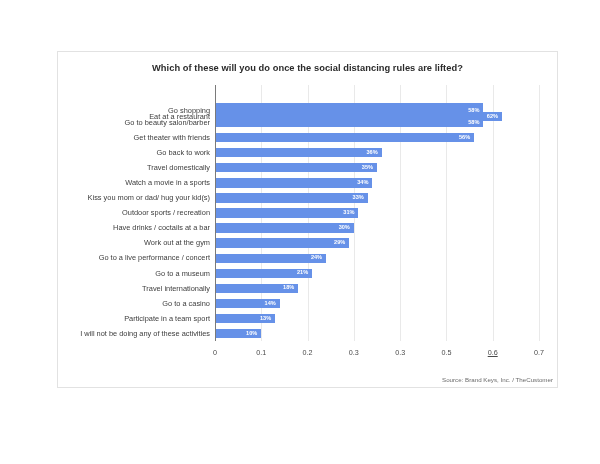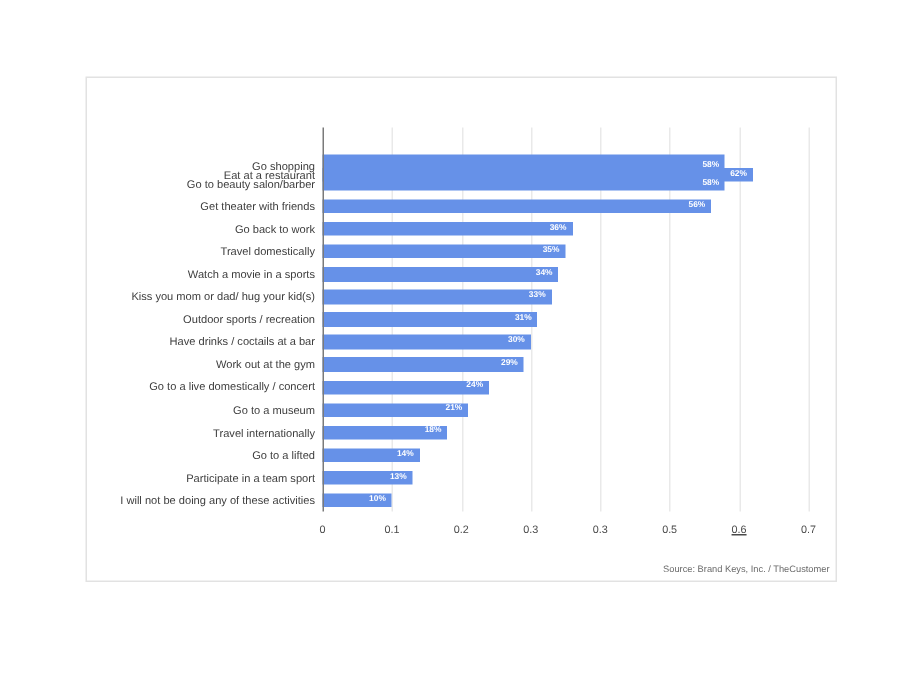--- a/index.html
+++ b/index.html
@@ -127,20 +127,21 @@
     box-sizing: border-box;
     font-size: 6.2px;
     color: #6a6a6a;
   }
 </style>
 </head>
 <body>
 
 <div id="chart-frame">
 
+  <div id="chart-title">Which of these will you do once the social distancing rules are lifted?</div>
 
   <div id="plot-area">
     <div id="axis-line"></div>
     <div id="grid-lines">
         <div class="grid-line" style="left: 46.2857px;"></div>
         <div class="grid-line" style="left: 92.5714px;"></div>
         <div class="grid-line" style="left: 138.857px;"></div>
         <div class="grid-line" style="left: 185.143px;"></div>
         <div class="grid-line" style="left: 231.429px;"></div>
         <div class="grid-line" style="left: 277.714px;"></div>
@@ -207,39 +208,39 @@
             <span class="bar-value" style="color: rgb(255, 255, 255);">30%</span>
           </div>
         </div>
         <div class="bar-row" style="top: 153.449px; height: 9.33647px;">
           <div class="cat-label">Work out at the gym</div>
           <div class="bar" style="width: 134.229px; background: rgb(102, 145, 232);">
             <span class="bar-value" style="color: rgb(255, 255, 255);">29%</span>
           </div>
         </div>
         <div class="bar-row" style="top: 168.508px; height: 9.33647px;">
-          <div class="cat-label">Go to a live domestically / concert</div>
+          <div class="cat-label">Go to a live performance / concert</div>
           <div class="bar" style="width: 111.086px; background: rgb(102, 145, 232);">
             <span class="bar-value" style="color: rgb(255, 255, 255);">24%</span>
           </div>
         </div>
         <div class="bar-row" style="top: 183.567px; height: 9.33647px;">
           <div class="cat-label">Go to a museum</div>
           <div class="bar" style="width: 97.2px; background: rgb(102, 145, 232);">
             <span class="bar-value" style="color: rgb(255, 255, 255);">21%</span>
           </div>
         </div>
         <div class="bar-row" style="top: 198.626px; height: 9.33647px;">
           <div class="cat-label">Travel internationally</div>
           <div class="bar" style="width: 83.3143px; background: rgb(102, 145, 232);">
             <span class="bar-value" style="color: rgb(255, 255, 255);">18%</span>
           </div>
         </div>
         <div class="bar-row" style="top: 213.685px; height: 9.33647px;">
-          <div class="cat-label">Go to a lifted</div>
+          <div class="cat-label">Go to a casino</div>
           <div class="bar" style="width: 64.8px; background: rgb(102, 145, 232);">
             <span class="bar-value" style="color: rgb(255, 255, 255);">14%</span>
           </div>
         </div>
         <div class="bar-row" style="top: 228.744px; height: 9.33647px;">
           <div class="cat-label">Participate in a team sport</div>
           <div class="bar" style="width: 60.1714px; background: rgb(102, 145, 232);">
             <span class="bar-value" style="color: rgb(255, 255, 255);">13%</span>
           </div>
         </div>

